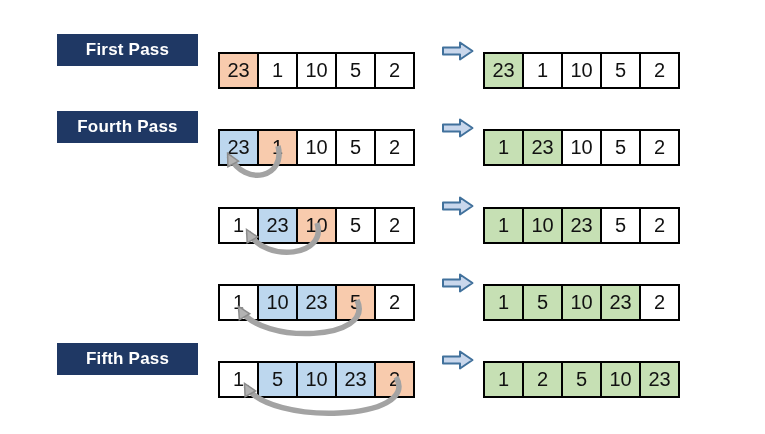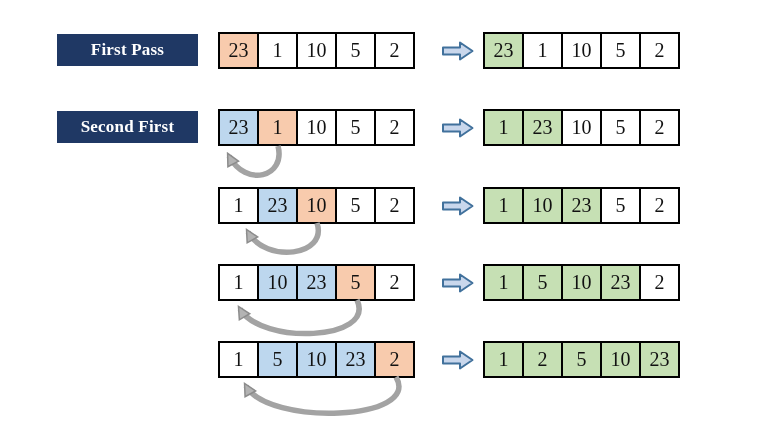--- a/index.html
+++ b/index.html
@@ -1,32 +1,32 @@
 <!DOCTYPE html>
 <html><head>
 <meta charset="utf-8">
 <style>
   html,body { margin:0; padding:0; background:#ffffff; }
   .stage {
     position:relative; width:765px; height:434px; background:#ffffff;
     font-family:"Liberation Sans", sans-serif; overflow:hidden;
   }
-  .row { position:absolute; left:0; width:765px; height:37px;font-family:Liberation Serif, serif; }
+  .row { position:absolute; left:0; width:765px; height:37px; }
   .pass-label {
     position:absolute; left:57px; top:2px; width:141px; height:32px;
     background:#1F3864; color:#ffffff; font-weight:bold; font-size:17px;
     text-align:center; line-height:32px; letter-spacing:0.2px;
   }
   .array { position:absolute; top:0; display:flex; }
   .array.in  { left:218px; }
   .array.out { left:483px; }
   .cell {
     width:41px; height:37px; box-sizing:border-box; border:2px solid #000000;
     margin-left:-2px; display:flex; align-items:center; justify-content:center;
-    font-size:20px; color:#111111; background:#ffffff;
+    font-size:20px; color:#111111; background:#ffffff;margin-top:20px;
   }
   .cell:first-child { margin-left:0; }
   .hl-white  { background:#ffffff; }
   .hl-orange { background:#F8CBAD; }
   .hl-blue   { background:#BDD7EE; }
   .hl-green  { background:#C6E0B4; }
   .block-arrow { position:absolute; left:441px; top:7px; }
   .overlay { position:absolute; left:0; top:0; pointer-events:none; }
 </style>
 </head>
@@ -49,21 +49,21 @@
     <div class="array out">
       <div class="cell hl-green">23</div>
       <div class="cell hl-white">1</div>
       <div class="cell hl-white">10</div>
       <div class="cell hl-white">5</div>
       <div class="cell hl-white">2</div>
     </div>
   </div>
 
   <div class="row" style="top:109px">
-    <div class="pass-label">Second First</div>
+    <div class="pass-label">Fourth Pass</div>
     <div class="array in">
       <div class="cell hl-blue">23</div>
       <div class="cell hl-orange">1</div>
       <div class="cell hl-white">10</div>
       <div class="cell hl-white">5</div>
       <div class="cell hl-white">2</div>
     </div>
     <svg class="block-arrow" width="34" height="24" viewBox="0 0 34 24">
       <path d="M2 8.5 L19 8.5 L19 3.5 L31.5 12 L19 20.5 L19 15.5 L2 15.5 Z" fill="#C9D7EC" stroke="#41719C" stroke-width="2" stroke-linejoin="round"></path>
     </svg>
@@ -110,20 +110,21 @@
     <div class="array out">
       <div class="cell hl-green">1</div>
       <div class="cell hl-green">5</div>
       <div class="cell hl-green">10</div>
       <div class="cell hl-green">23</div>
       <div class="cell hl-white">2</div>
     </div>
   </div>
 
   <div class="row" style="top:341px">
+    <div class="pass-label">Fifth Pass</div>
     <div class="array in">
       <div class="cell hl-white">1</div>
       <div class="cell hl-blue">5</div>
       <div class="cell hl-blue">10</div>
       <div class="cell hl-blue">23</div>
       <div class="cell hl-orange">2</div>
     </div>
     <svg class="block-arrow" width="34" height="24" viewBox="0 0 34 24">
       <path d="M2 8.5 L19 8.5 L19 3.5 L31.5 12 L19 20.5 L19 15.5 L2 15.5 Z" fill="#C9D7EC" stroke="#41719C" stroke-width="2" stroke-linejoin="round"></path>
     </svg>

